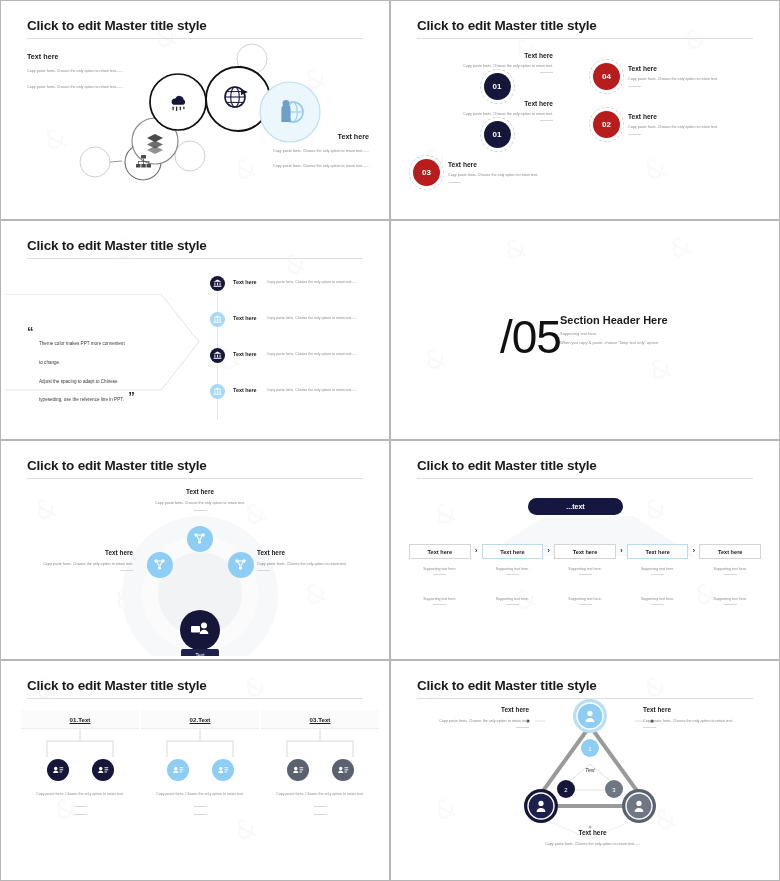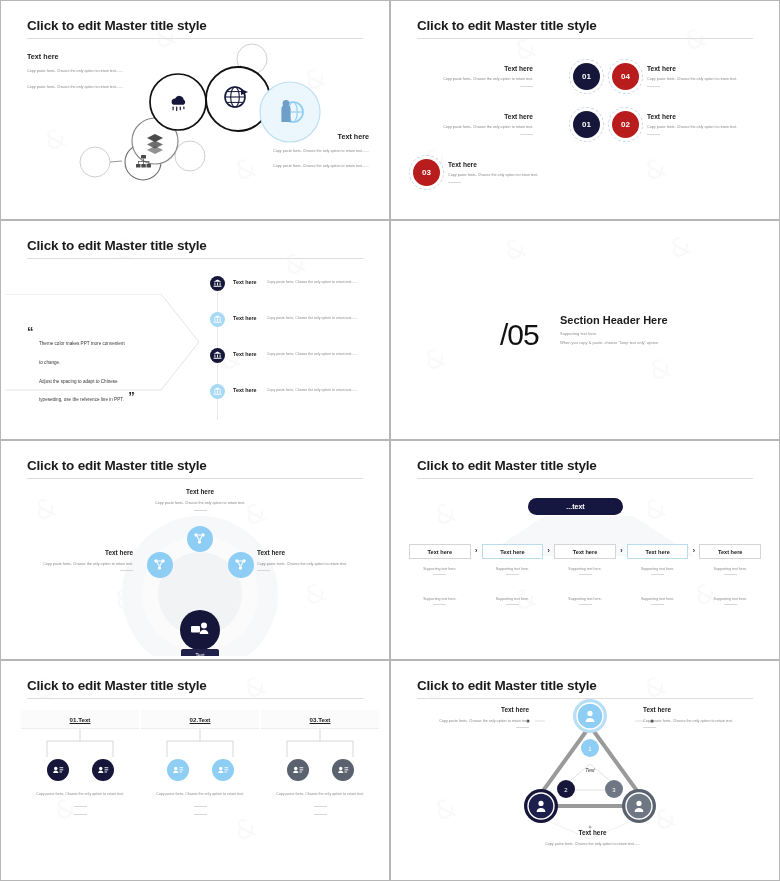--- a/index.html
+++ b/index.html
@@ -73,21 +73,21 @@
   .s1 .txtR .h3 { margin-bottom: 7px; }
   .s1 .txtR p { margin-bottom: 8px; }
   .s1 svg { position:absolute; left:0; top:0; }
 
   
   .s2 .grid6 {
     position: absolute; left: 18px; right: 14px; top: 48px;
     display: grid; grid-template-columns: 1fr 1fr; gap: 0 12px;
   }
   .s2 .cell { display:flex; align-items:center; height: 48px; }
-  .s2 .cell.lft { flex-direction: row; gap: 32px; }
+  .s2 .cell.lft { flex-direction: column; }
   .s2 .txt { width: 128px; }
   .s2 .cell.lft .txt { text-align: right; padding-right: 8px; }
   .s2 .cell.lft .dash { margin-left:auto; }
   .s2 .cell.rgt .txt { text-align: left; padding-left: 8px; }
   .s2 .bub {
     position: relative; width: 27px; height: 27px; border-radius: 50%;
     display:flex; align-items:center; justify-content:center;
     font-size: 8px; font-weight: bold; color:#fff; flex:0 0 auto;
   }
   .s2 .bub .orbit {
@@ -111,23 +111,22 @@
     width: 15px; height:15px; border-radius:50%; flex:0 0 auto;
     display:flex; align-items:center; justify-content:center; color:#fff; z-index:2;
   }
   .s3 .ic.d { background:#15163a; }
   .s3 .ic.l { background:#a7d8f5; }
   .s3 .lbl { font-size:5.4px; font-weight:bold; color:#1b1b1b; width:42px; padding:3px 0 0 8px; }
   .s3 .cp { font-size:3.5px; color:#8d8d8d; line-height:2.1; padding-top:3px; width:92px;}
   .s3 .vline { position:absolute; left:7px; top:0; bottom:0; width:1px; background:#e8e8e8; z-index:1;}
   .s4 .num {
     position:absolute; left: 105px; top: 86px;
-    font-size: 30px; font-weight: 300; color:#111; letter-spacing:-1px;
+    font-size: 46px; font-weight: 300; color:#111; letter-spacing:-1px;
     font-family: "Liberation Sans", sans-serif;
-    margin-top: 8px;
   }
   .s4 .sh { position:absolute; left: 165px; top: 90px; font-size: 11px; font-weight:bold; color:#1b1b1b; }
   .s4 .sub1 { position:absolute; left: 165px; top: 107px; font-size: 4px; color:#909090; }
   .s4 .sub2 { position:absolute; left: 165px; top: 116px; font-size: 4px; color:#909090; }
 
   
   .s5 .ctop { position:absolute; left: 120px; top: 44px; width: 150px; text-align:center; }
   .s5 .cleft { position:absolute; left: 8px; top: 105px; width: 120px; text-align:right; }
   .s5 .cright { position:absolute; right: 8px; top: 105px; width: 120px; text-align:left; }
   .s5 .cleft .dash { margin-left:auto; }

